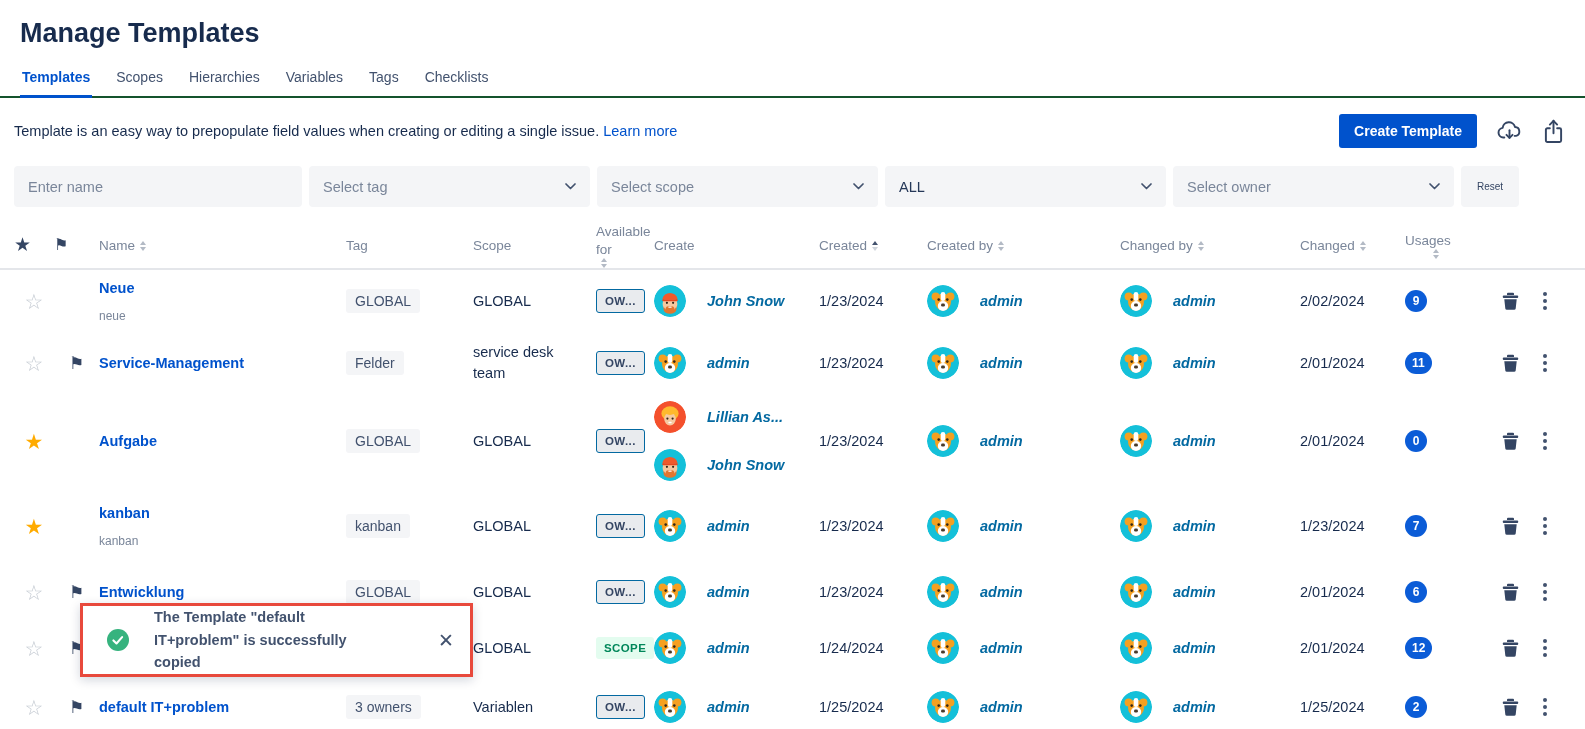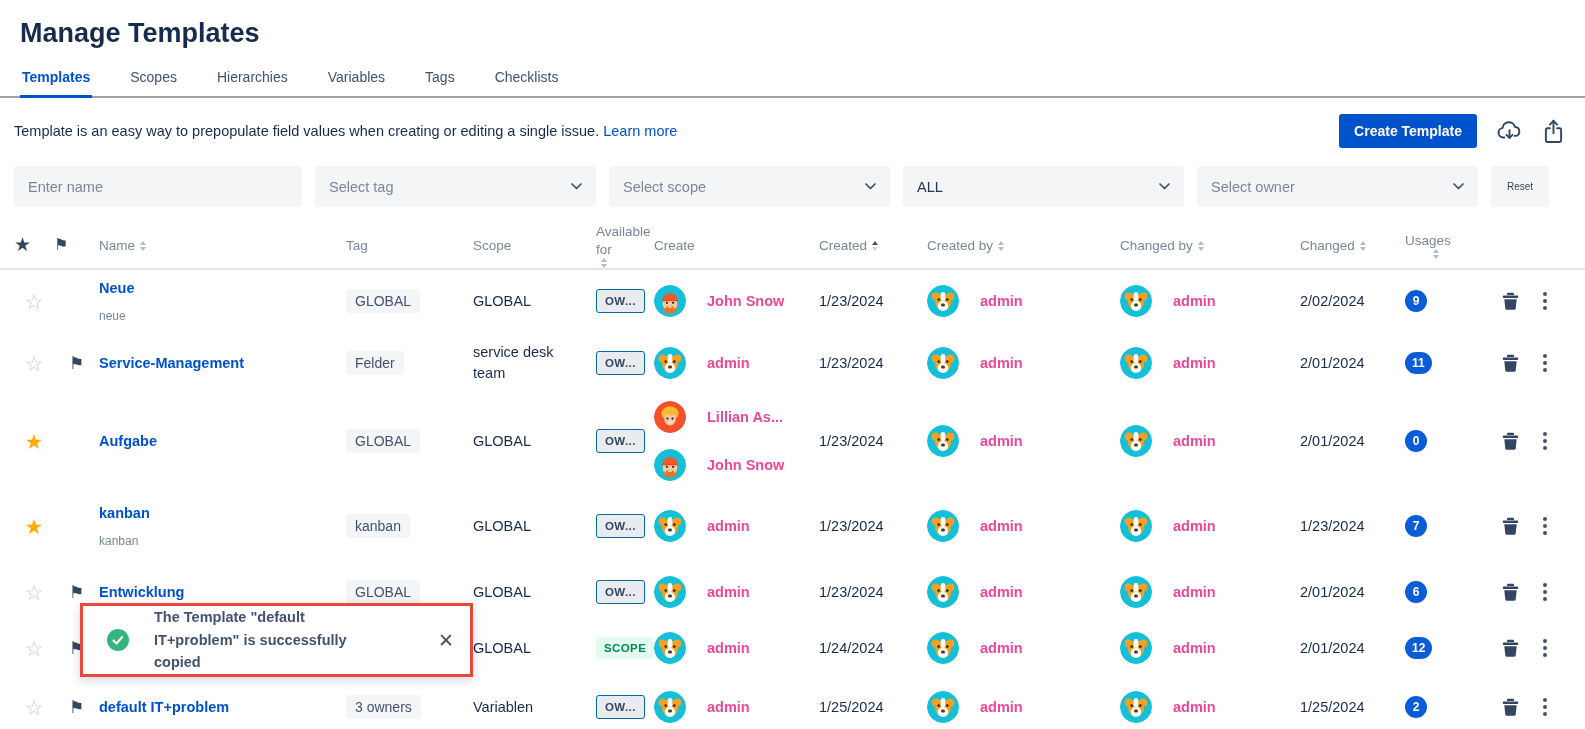--- a/index.html
+++ b/index.html
@@ -6,36 +6,36 @@
   html,body { width:1585px; height:729px; }
   body {
     font-family: "Liberation Sans", sans-serif;
     background:#ffffff; color:#172B4D; overflow:hidden; position:relative;
   }
   .page { width:1585px; height:514px; position:relative; }
 
   
   .page-title { padding:18px 0 0 20px; font-size:27px; font-weight:700; color:#172B4D; }
 
-  .tabs { display:flex; gap:36px; padding:0 0 0 20px; margin-top:20px; border-bottom:2px solid #a3a3a3; }
+  .tabs { display:flex; gap:22px; padding:0 0 0 20px; margin-top:20px; border-bottom:2px solid #14532d; }
   .tab { font-size:14px; color:#42526E; padding:0 2px 11px 2px; cursor:pointer; position:relative; }
   .tab.active { color:#0052CC; font-weight:700; }
   .tab.active::after { content:""; position:absolute; left:0; right:0; bottom:-2px; height:3px; background:#0052CC; }
 
   
   .info-row { display:flex; align-items:center; justify-content:space-between; padding:16px 20px 10px 14px; }
   .info-text { font-size:14.5px; color:#172B4D; }
   .learn-more { color:#0052CC; text-decoration:none; cursor:pointer; }
   .toolbar-right { display:flex; align-items:center; gap:19px; }
   .create-btn { background:#0052CC; color:#fff; font-family:inherit; font-size:14px; font-weight:700;
     border:none; border-radius:3px; padding:9px 15px; cursor:pointer; }
   .icon-btn { background:none; border:none; cursor:pointer; display:flex; align-items:center; }
 
   
-  .filters { display:flex; gap:13px; padding:0 14px; margin-top:8px; }
+  .filters { display:flex; gap:7px; padding:0 14px; margin-top:8px; }
   .filter-input, .filter-select { height:41px; background:#F4F5F7; border:none; border-radius:4px; }
   .filter-input { width:288px; padding:0 14px; font-family:inherit; font-size:14.5px; color:#172B4D; }
   .filter-input::placeholder { color:#7A869A; }
   .filter-select { width:281px; display:flex; align-items:center; justify-content:space-between;
     padding:0 14px; font-size:14.5px; color:#7A869A; cursor:pointer; }
   .filter-select.has-value { color:#253858; }
   .reset-btn { height:41px; background:#F4F5F7; border:none; border-radius:4px; padding:0 16px;
     font-family:inherit; font-size:10px; color:#344563; cursor:pointer; }
 
   
@@ -77,21 +77,21 @@
   .cell-scope { padding-right:12px; line-height:1.45; }
 
   .avail-chip { display:inline-block; font-size:11.5px; font-weight:700; letter-spacing:.4px;
     padding:5px 8px; border-radius:3px; white-space:nowrap; }
   .avail-gray { background:#E9EBEE; color:#344563; border:1px solid #0369a1; }
   .avail-green { background:#E3FCEF; color:#00875A; }
 
   .owners-list { display:flex; flex-direction:column; gap:16px; }
   .owner-item { display:flex; align-items:center; gap:21px; }
   .avatar { width:32px; height:32px; border-radius:50%; flex:0 0 32px; display:block; }
-  .owner-link { color:#ec4899; font-weight:600; text-decoration:none; cursor:pointer; white-space:nowrap; }
+  .owner-link { color:#0369a1; font-weight:600; text-decoration:none; cursor:pointer; white-space:nowrap;font-style:italic; }
 
   .usages-badge { min-width:22px; height:22px; padding:0 7px; border-radius:11px; background:#0B5CD7;
     color:#fff; font-size:12px; font-weight:700; display:inline-flex; align-items:center; justify-content:center; }
 
   .trash-btn, .kebab-btn { background:none; border:none; cursor:pointer; justify-self:center; display:flex; }
   .kebab { display:flex; flex-direction:column; gap:3px; padding:2px; }
   .kebab i { width:4px; height:4px; border-radius:50%; background:#42526E; }
 
   
   .toast { position:absolute; left:80px; top:603px; width:393px; height:74px; background:#fff;

